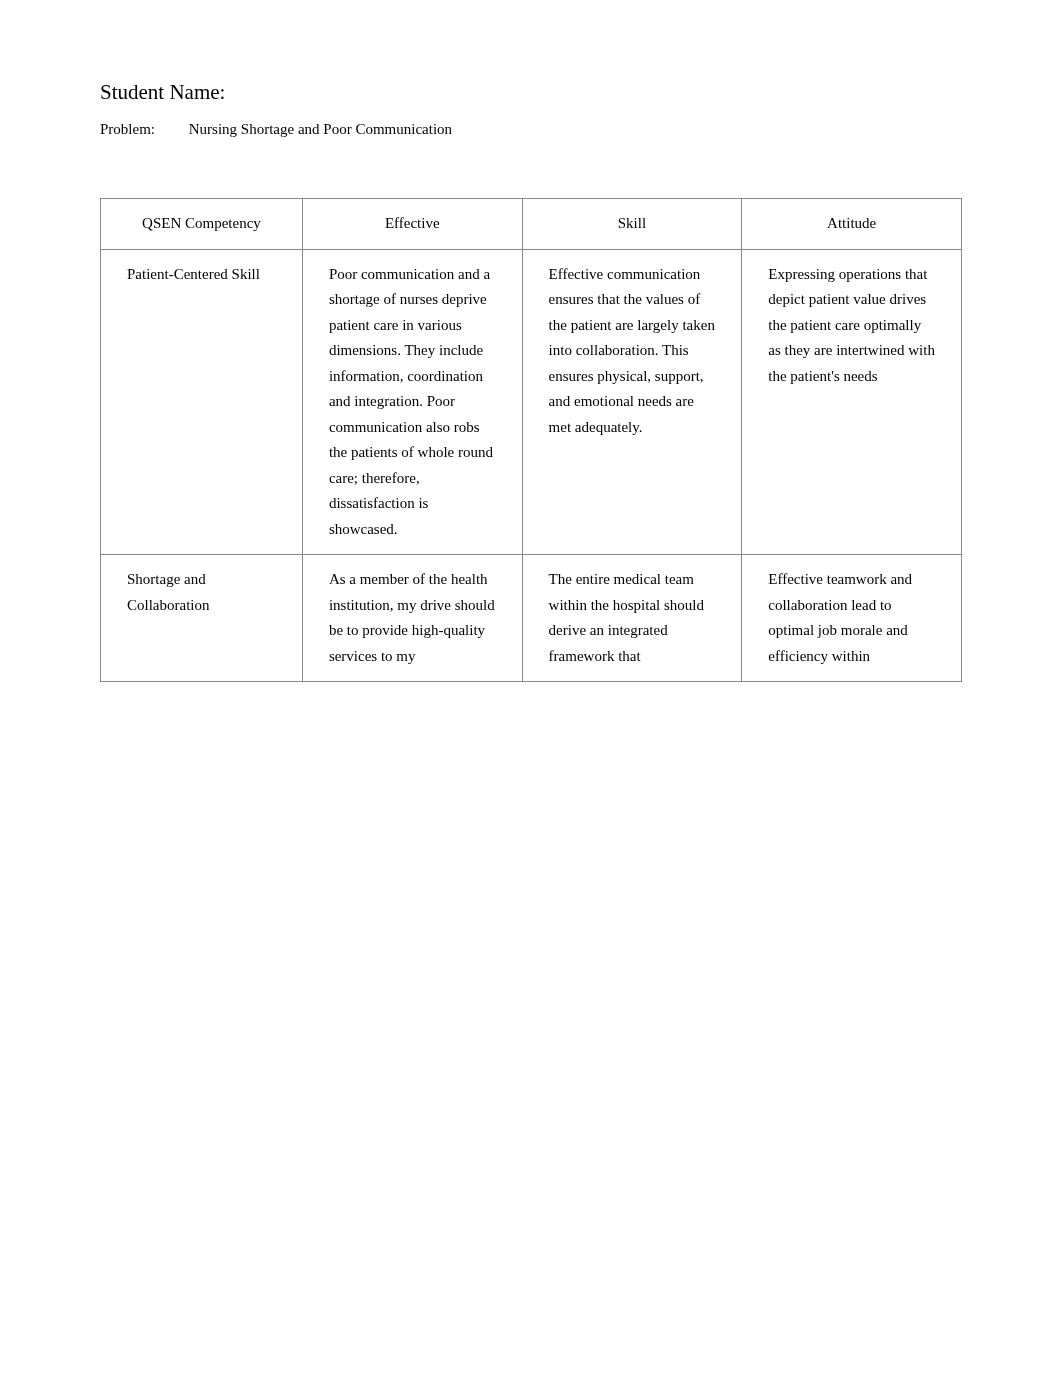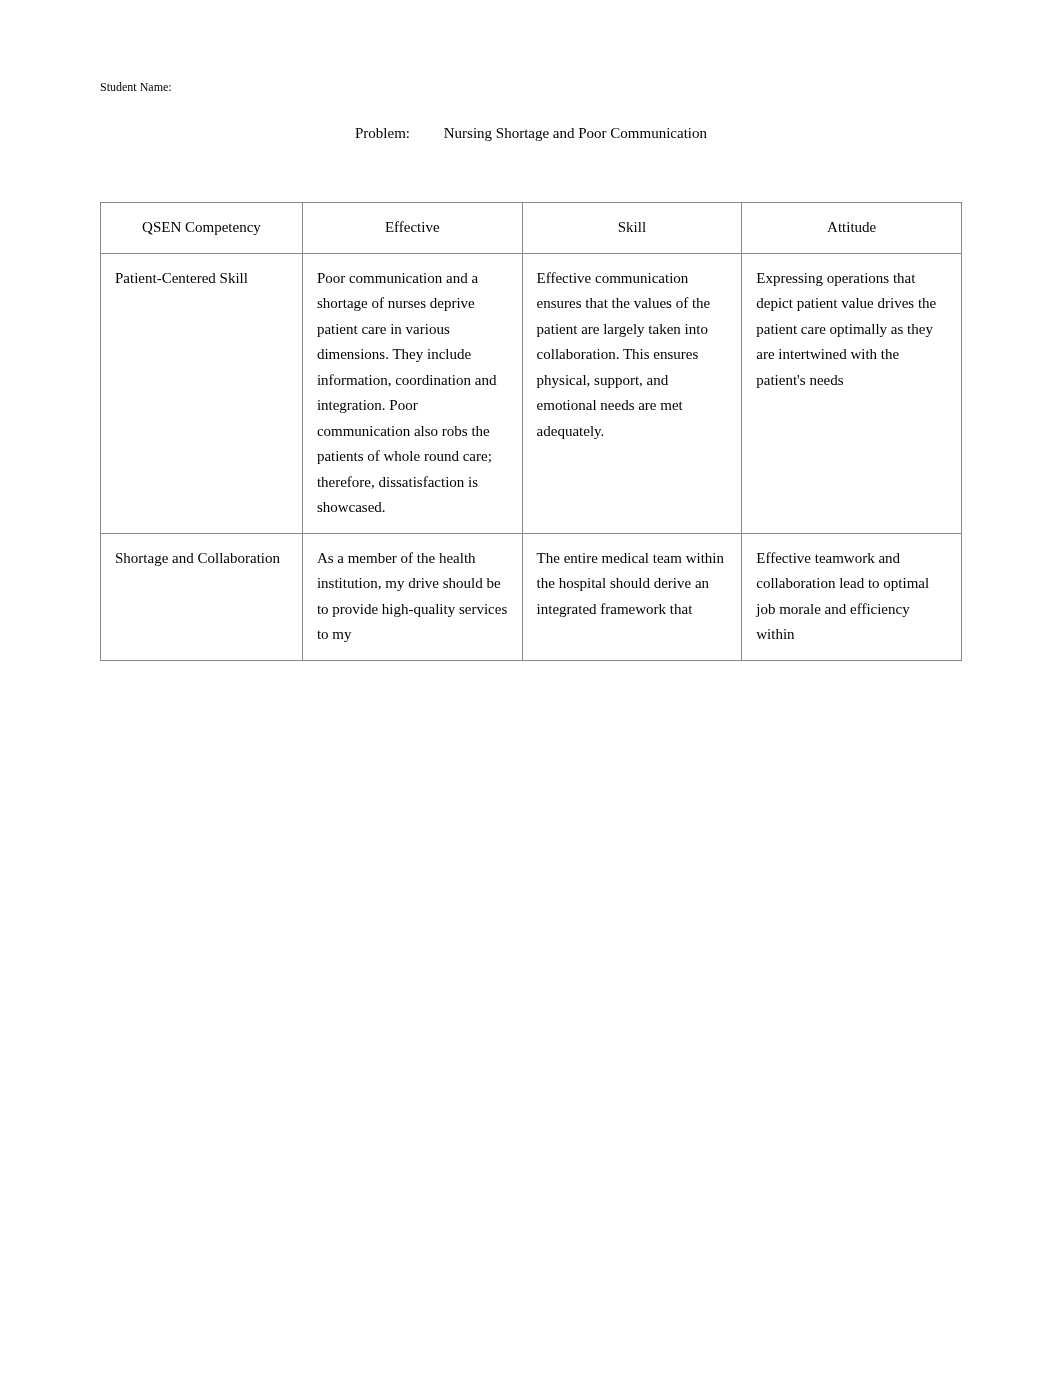--- a/index.html
+++ b/index.html
@@ -16,43 +16,42 @@
       width: 1062px;
       min-height: 1377px;
       padding: 80px 100px;
     }
 
     .header-section {
       margin-bottom: 40px;
     }
 
     .student-name {
-      margin-bottom: 30px;
-      font-size: 12px;
+      margin-bottom: 16px;
+      font-size: 21px;
     }
 
     .problem-line {
       font-size: 15px;
       margin-bottom: 60px;
-      text-align: center;
     }
 
     .problem-label {
       margin-right: 30px;
     }
 
     table {
       border-collapse: collapse;
       width: 100%;
       margin-top: 20px;
     }
 
     th, td {
       border: 1px solid #888888;
-      padding: 12px 14px;
+      padding: 12px 26px;
       vertical-align: top;
       font-size: 15px;
       line-height: 1.7;
     }
 
     th {
       font-weight: normal;
       font-size: 15px;
     }
 

